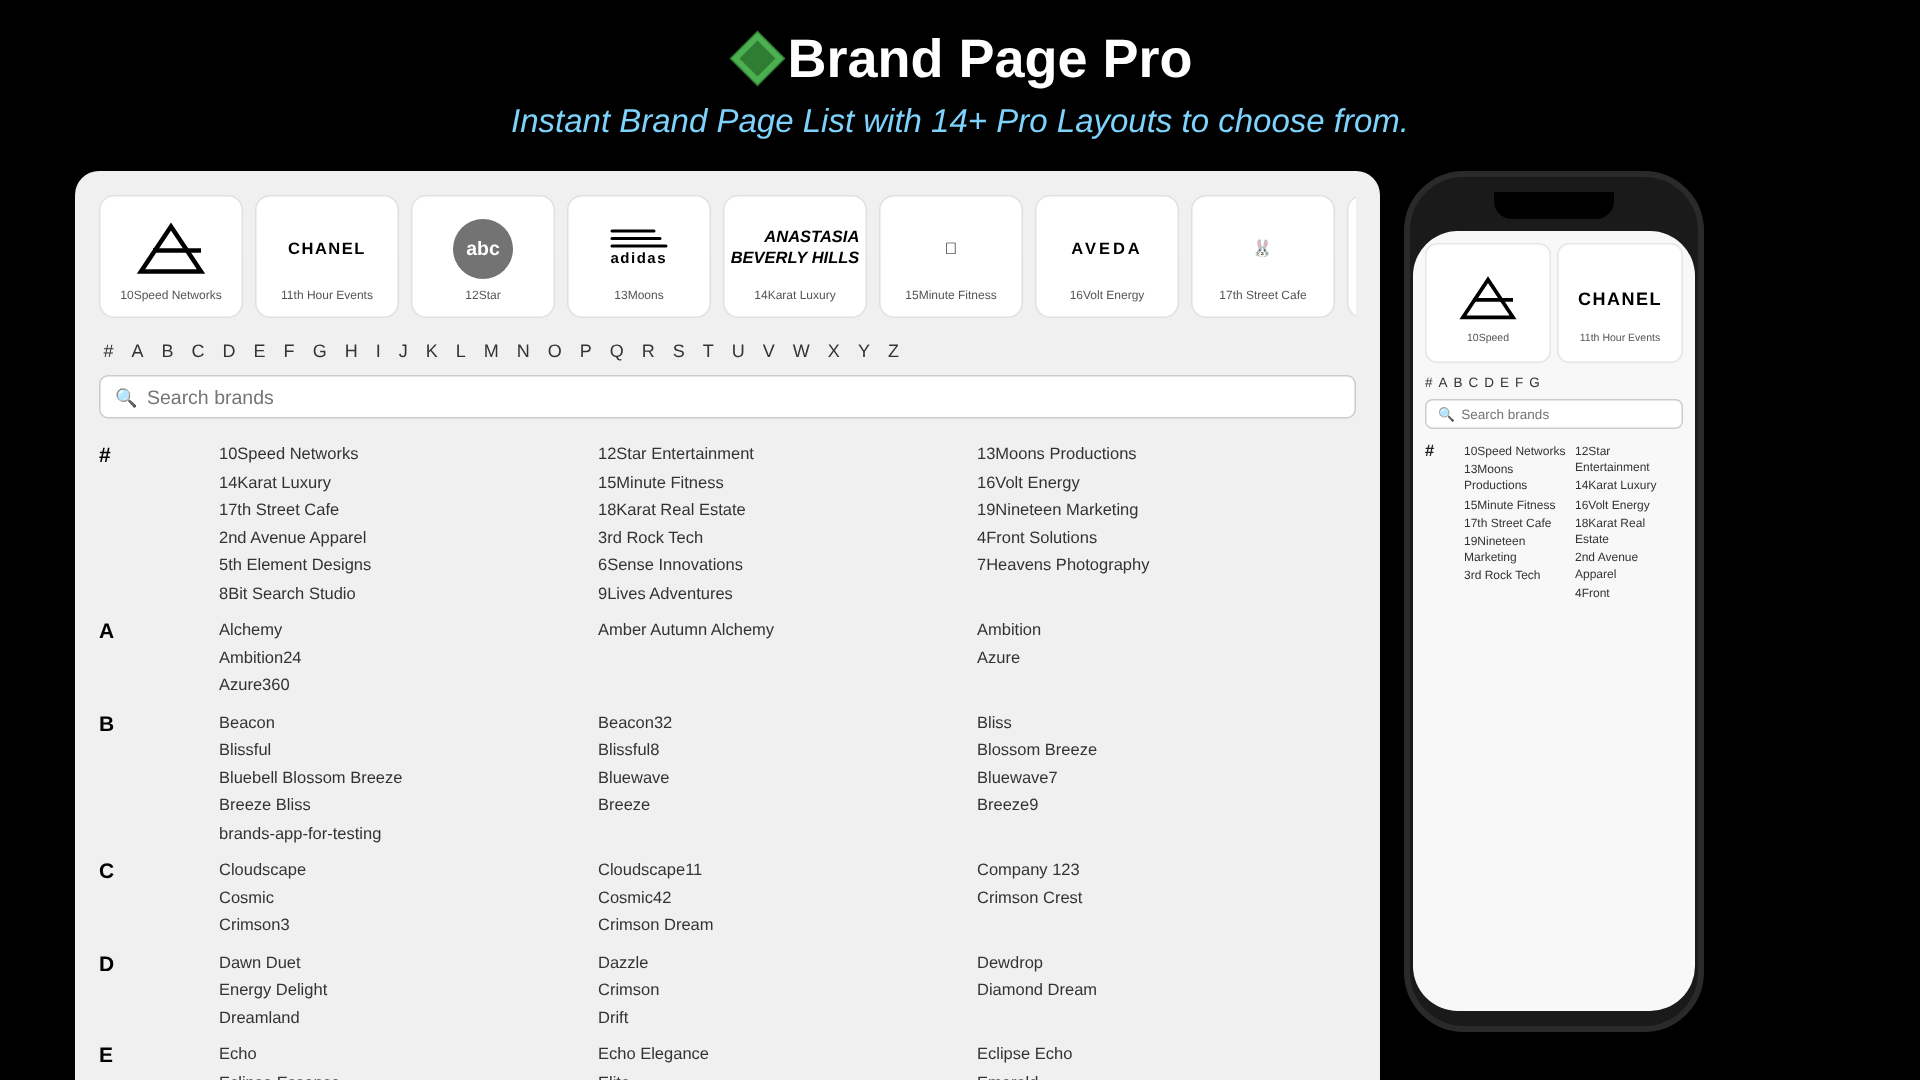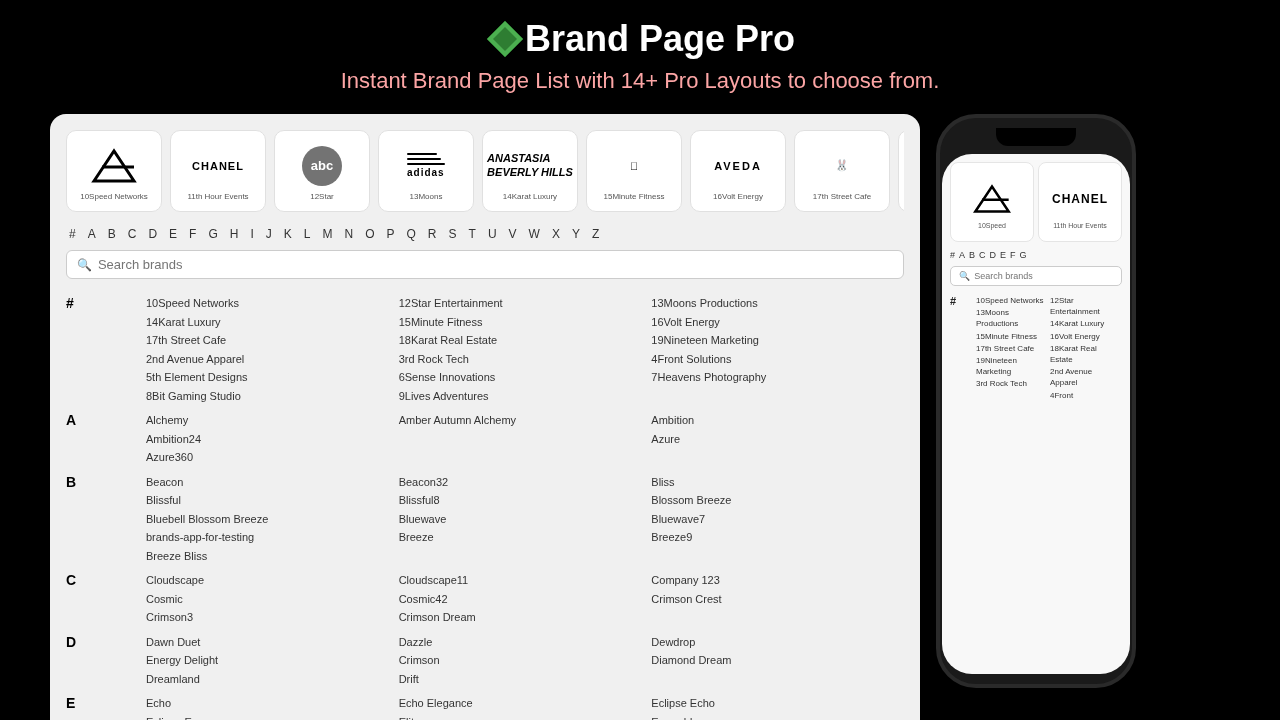--- a/index.html
+++ b/index.html
@@ -27,22 +27,23 @@
       font-weight: 800;
       color: #fff;
       margin-bottom: 8px;
     }
     .diamond-icon {
       width: 40px;
       height: 40px;
     }
     .subtitle {
       font-size: 22px;
-      color: #fca5a5;
+      color: #7dd3fc;
       font-weight: 400;
+      font-style: italic;
     }
     .main-content {
       display: flex;
       gap: 16px;
       width: 1180px;
       margin-top: 10px;
       align-items: flex-start;
     }
     
     .desktop-panel {
@@ -95,21 +96,21 @@
       color: #fff;
       border-radius: 50%;
       width: 40px;
       height: 40px;
       display: flex;
       align-items: center;
       justify-content: center;
       font-size: 13px;
       font-weight: 700;
     }
-    .anastasia-logo { font-size: 6px; font-style: italic; text-align: left; line-height: 1.2; }
+    .anastasia-logo { font-size: 6px; font-style: italic; text-align: right; line-height: 1.2; }
     .apple-logo { font-size: 28px; }
     .aveda-logo { font-size: 12px; font-weight: 700; letter-spacing: 2px; }
     .rabbit-icon { font-size: 22px; }
     
     .alpha-nav {
       display: flex;
       gap: 6px;
       align-items: center;
       margin-bottom: 8px;
       font-size: 12px;
@@ -407,21 +408,21 @@
 
     <div class="brand-table">
 
       <div class="section-letter">#</div>
       <div class="col-items">
         <span>10Speed Networks</span>
         <span>14Karat Luxury</span>
         <span>17th Street Cafe</span>
         <span>2nd Avenue Apparel</span>
         <span>5th Element Designs</span>
-        <span>8Bit Gaming Studio</span>
+        <span>8Bit Search Studio</span>
       </div>
       <div class="col-items">
         <span>12Star Entertainment</span>
         <span>15Minute Fitness</span>
         <span>18Karat Real Estate</span>
         <span>3rd Rock Tech</span>
         <span>6Sense Innovations</span>
         <span>9Lives Adventures</span>
       </div>
       <div class="col-items">
@@ -447,22 +448,22 @@
         <span>Ambition</span>
         <span>Azure</span>
         <span>&nbsp;</span>
       </div>
 
       <div class="section-letter">B</div>
       <div class="col-items">
         <span>Beacon</span>
         <span>Blissful</span>
         <span>Bluebell Blossom Breeze</span>
+        <span>Breeze Bliss</span>
         <span>brands-app-for-testing</span>
-        <span>Breeze Bliss</span>
       </div>
       <div class="col-items">
         <span>Beacon32</span>
         <span>Blissful8</span>
         <span>Bluewave</span>
         <span>Breeze</span>
         <span>&nbsp;</span>
       </div>
       <div class="col-items">
         <span>Bliss</span>

